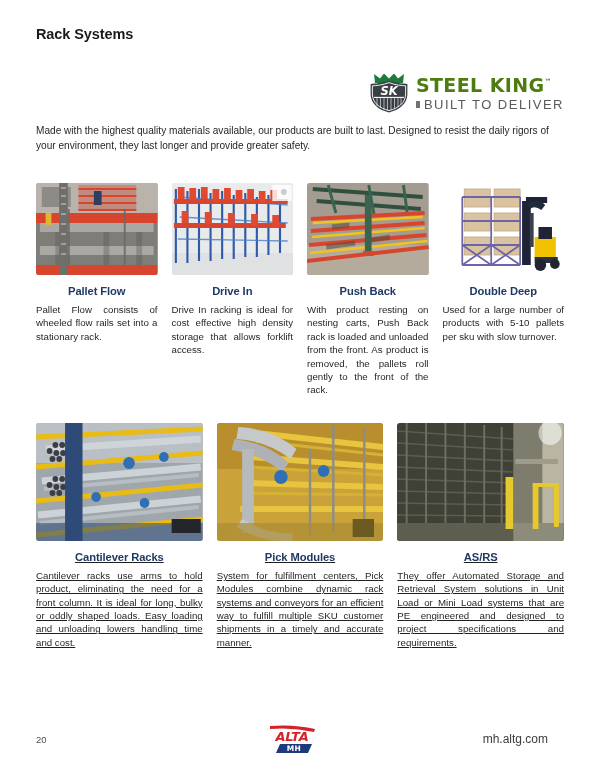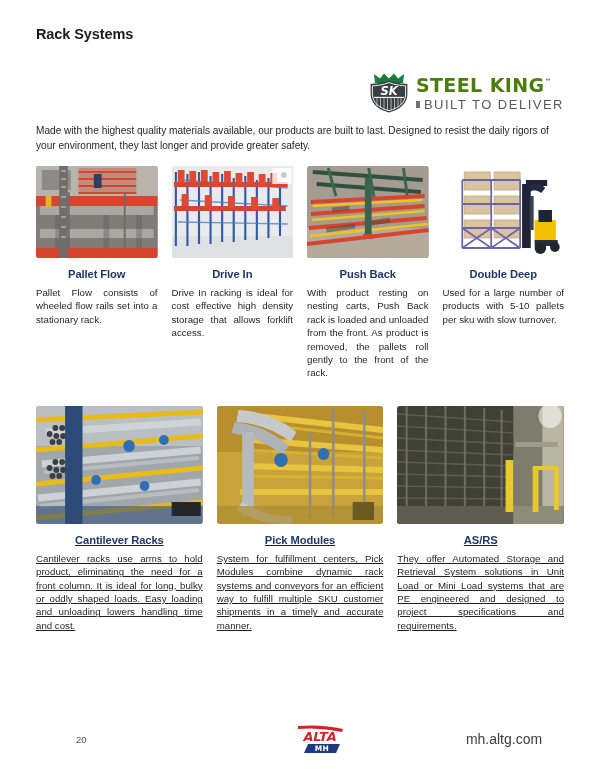--- a/index.html
+++ b/index.html
@@ -67,21 +67,21 @@
   
   .intro {
     margin-top: 11px;
     font-size: 10.1px;
     line-height: 14.5px;
     color: #231f20;
   }
 
   
   .card-row { display: flex; }
-  .row-1 { margin-top: 13px; gap: 14px; }
+  .row-1 { margin-top: 30px; gap: 14px; }
   .row-2 { margin-top: 26px; gap: 14px; text-decoration: underline; }
 
   .card { display: flex; flex-direction: column; }
   .row-1 .card { width: 126px; }
   .row-2 .card { width: 172px; }
 
   .card-photo {
     width: 100%;
     border-radius: 3px;
     overflow: hidden;
@@ -105,45 +105,44 @@
     font-size: 9.7px;
     line-height: 13.4px;
     text-align: justify;
     color: #231f20;
     hyphens: none;
   }
 
   
   .footer {
     position: absolute;
-    left: 36px; right: 36px;
+    left: 36px; right: 52px;
     bottom: 22px;
     height: 30px;
     display: flex;
     align-items: center;
-    margin-left: 40px;
   }
   .footer-page {
     font-size: 9.5px;
     color: #4d4d4d;
     flex: 0 0 auto;
     width: 120px;
   }
   .footer-logo {
     flex: 1 1 auto;
     display: flex;
     justify-content: center;
     align-items: center;
   }
   .footer-url {
-    font-size: 14px;
+    font-size: 12px;
     color: #3c3c3c;
     flex: 0 0 auto;
     width: 120px;
-    text-align: center;
+    text-align: right;
   }
   .alta-wrap { width: 52px; }
   .alta-wrap svg { display: block; width: 52px; height: 30px; }
 </style>
 </head>
 <body>
 
 <div class="page">
 
   <div class="page-title">Rack Systems</div>

